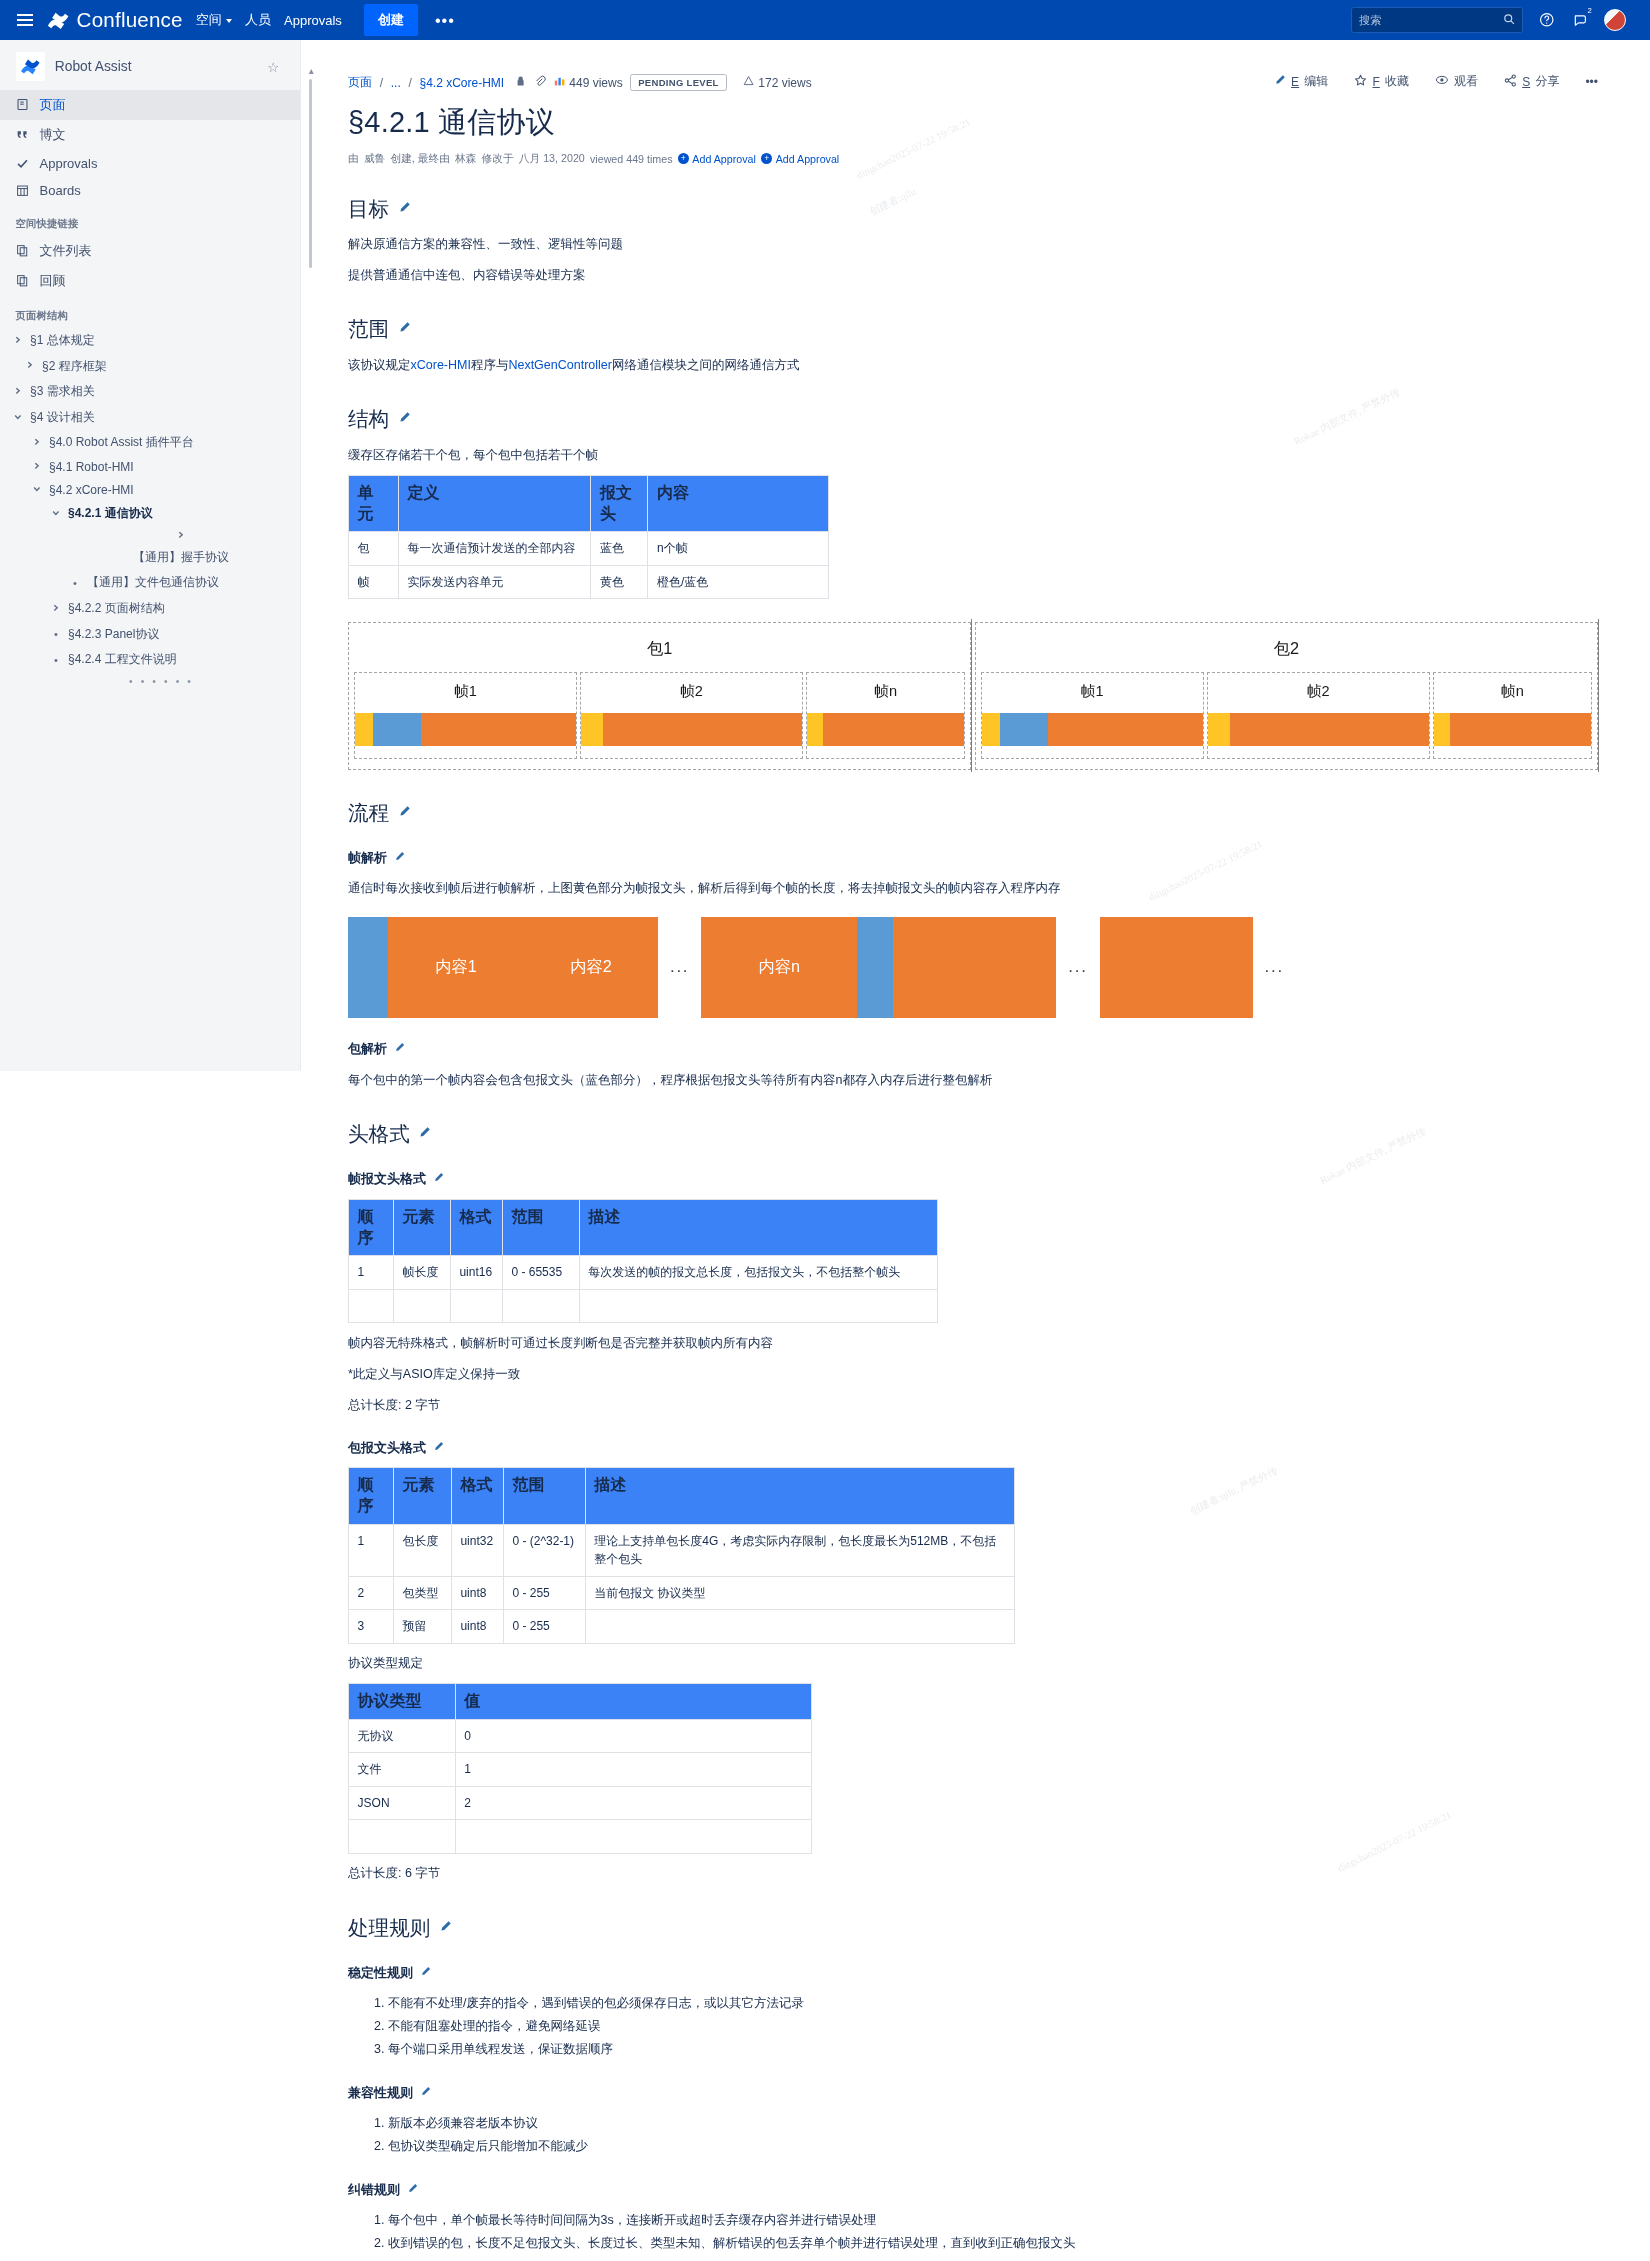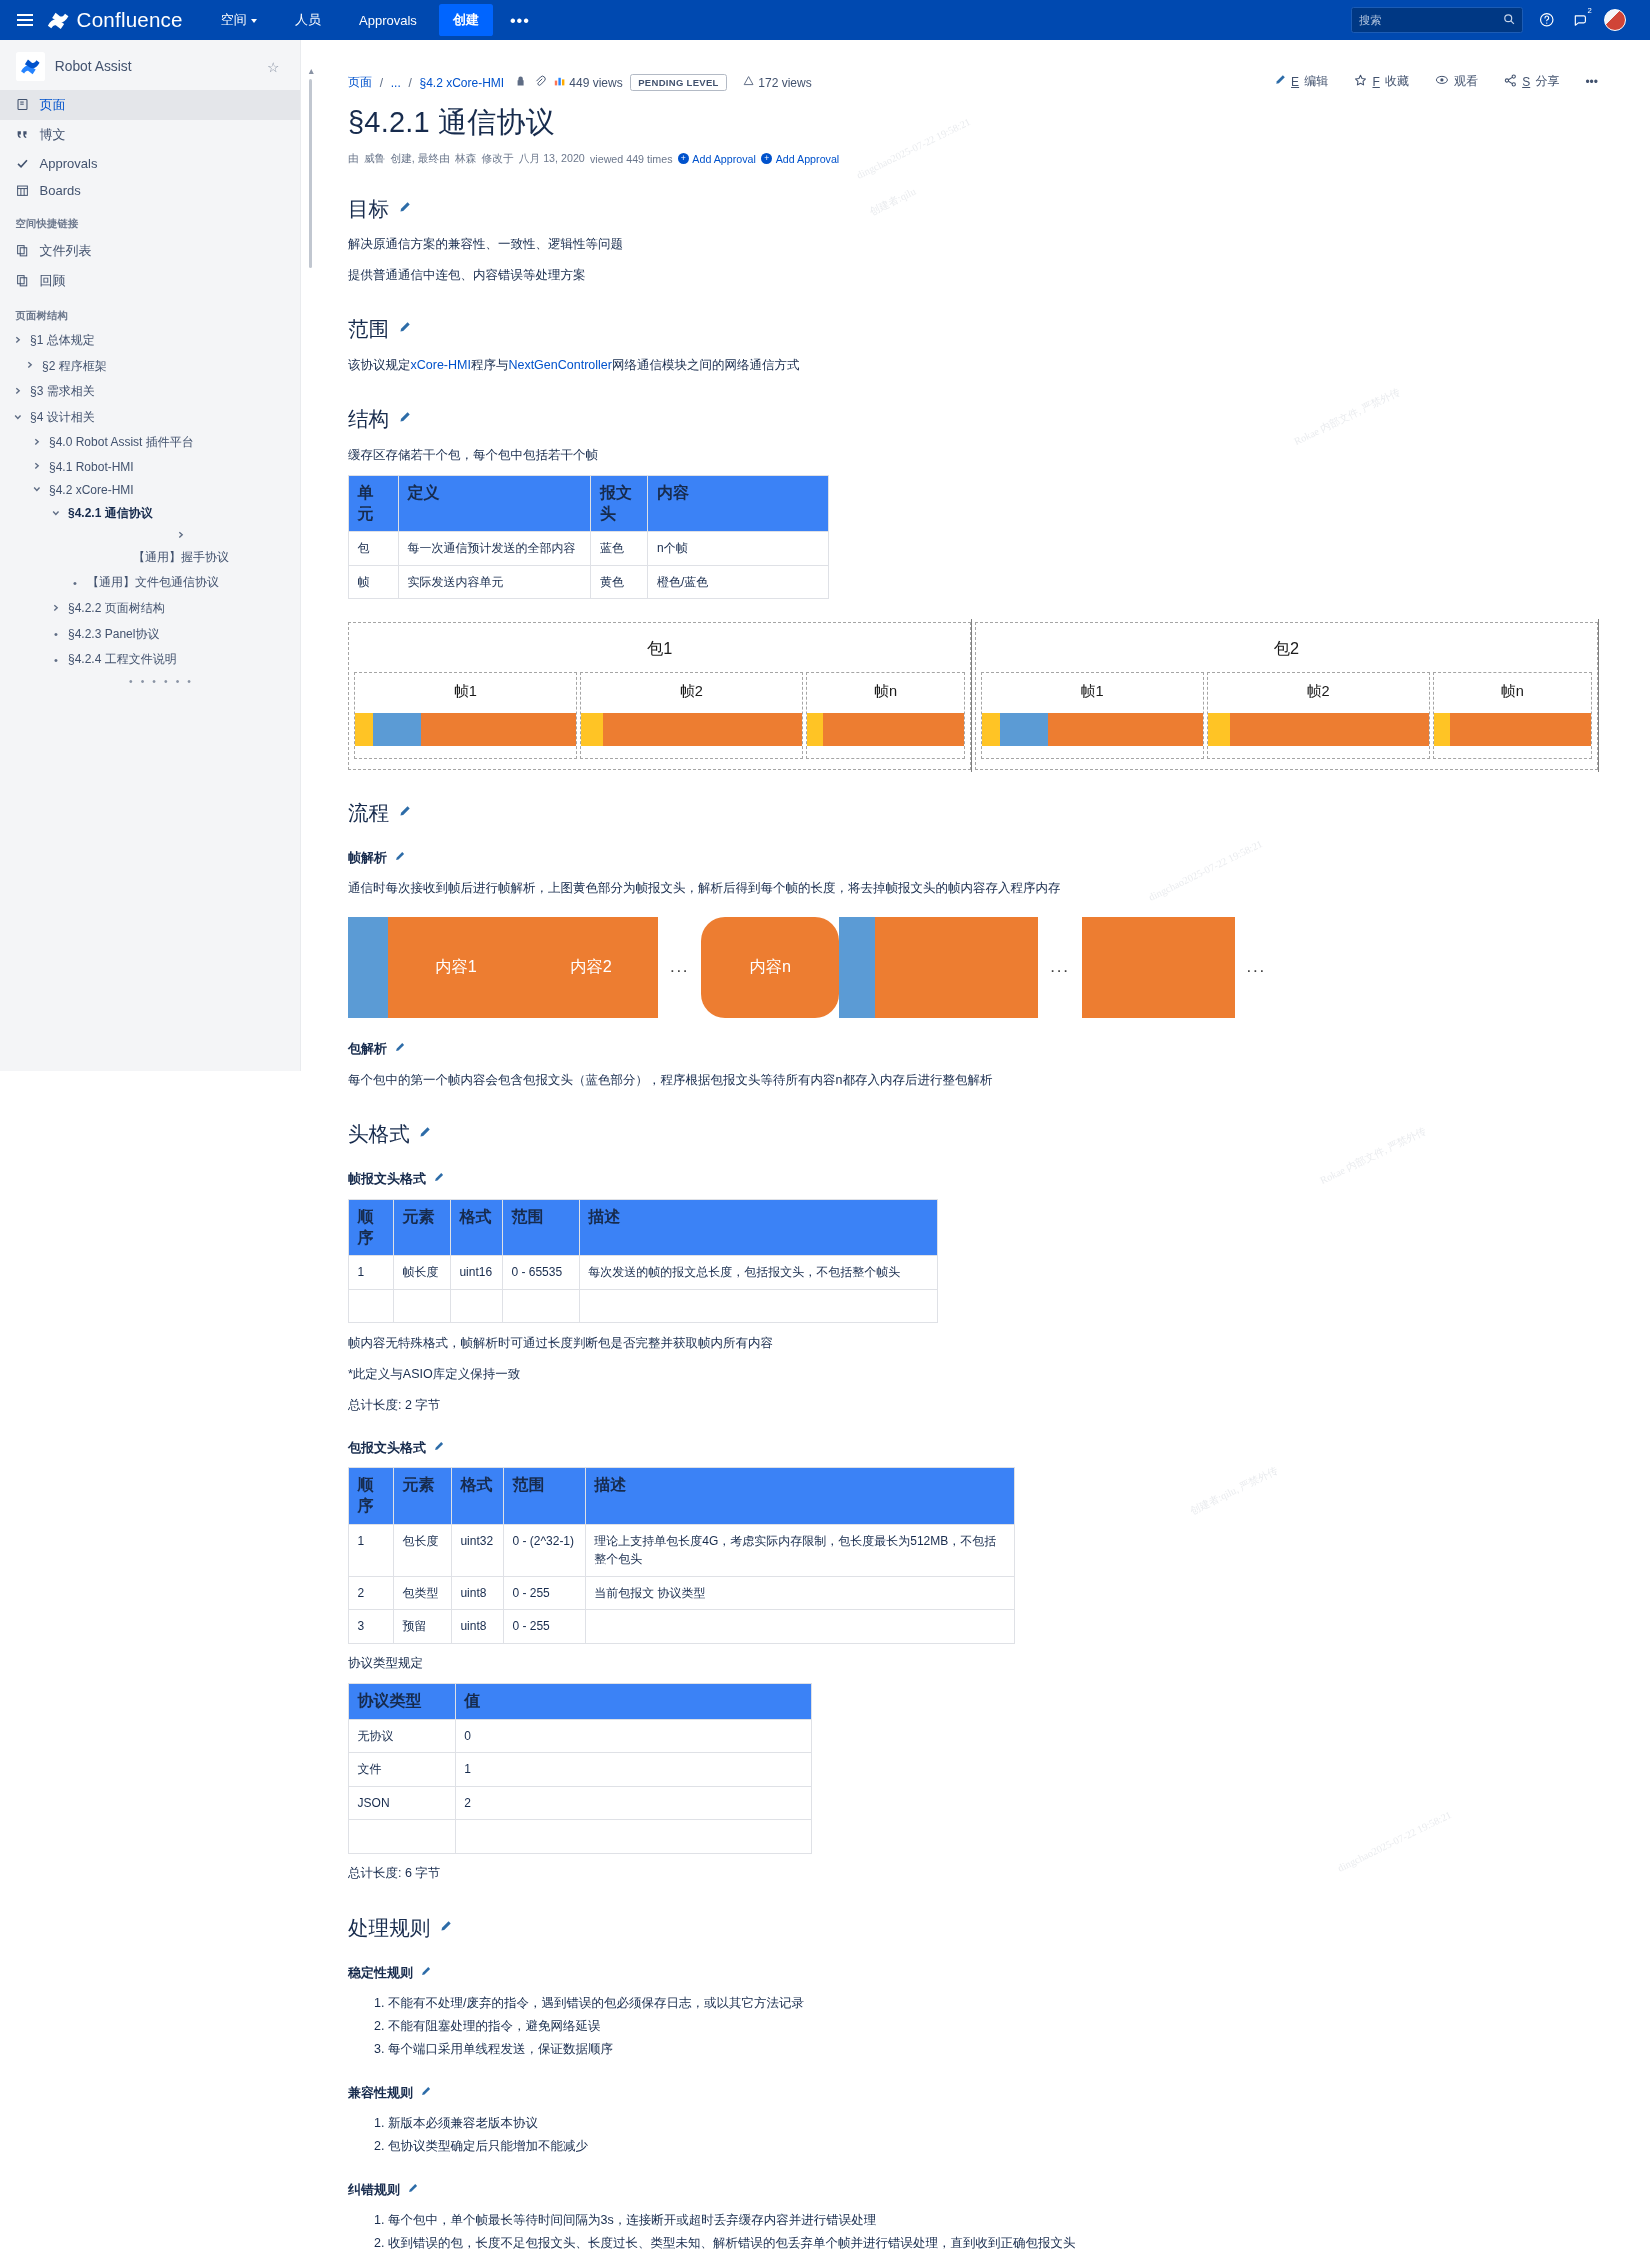--- a/index.html
+++ b/index.html
@@ -20,21 +20,21 @@
     align-items: center;
     padding: 0 12px;
     color: #fff;
     position: relative;
   }
   .nav-hamburger { width:26px; display:flex; flex-direction:column; gap:3.4px; padding-left:5.2px; cursor:pointer;}
   .nav-hamburger i { display:block; height:1.7px; background:#fff; width:15.5px; }
   .nav-logo { display:flex; align-items:center; gap:7.7px; margin-left:8.6px; cursor:pointer;}
   .nav-logo-mark { width:22.3px; height:19px; position:relative; }
   .nav-logo-text { font-size:20.6px; letter-spacing:0.2px; font-weight:400; }
-  .nav-item { font-size:13px; margin-left:38px; cursor:pointer; display:flex; align-items:center; gap:4.3px; }
+  .nav-item { font-size:13px; margin-left:13px; cursor:pointer; display:flex; align-items:center; gap:4.3px; }
   .caret { width:0;height:0;border-left:3.4px solid transparent;border-right:3.4px solid transparent;border-top:4.3px solid #fff; display:inline-block; margin-top:1.7px;}
   .nav-create {
     background:#0065ff; color:#fff; font-size:13px; font-weight:600;
     padding:6.9px 13.8px; border-radius:2.6px; margin-left:22.3px; cursor:pointer;
   }
   .nav-more { font-size:16.3px; margin-left:8.6px; padding:3.4px 8.6px; cursor:pointer; letter-spacing:0.9px;}
   .nav-right { margin-left:auto; display:flex; align-items:center; gap:12px; padding-right:12px; }
   .nav-search {
     background:#003884; border:0.9px solid #1c5cb5; border-radius:2.6px;
     width:172px; height:26px; display:flex; align-items:center; padding:0 6.9px;
@@ -627,21 +627,21 @@
     <p class="body">通信时每次接收到帧后进行帧解析，上图黄色部分为帧报文头，解析后得到每个帧的长度，将去掉帧报文头的帧内容存入程序内存</p>
 
     <div class="cnt-wrap" id="content-diagram">
         <div class="cnt-block">
           <div class="cnt-cell" style="background: rgb(91, 155, 213); width: 40px;"></div>
           <div class="cnt-cell" style="background: rgb(237, 125, 49); width: 136px;">内容1</div>
           <div class="cnt-cell" style="background: rgb(237, 125, 49); width: 134px;">内容2</div>
         </div>
         <span class="ell">...</span>
         <div class="cnt-block">
-          <div class="cnt-cell" style="background: rgb(237, 125, 49); width: 138px; border-radius: 24px;">内容n</div>
+          <div class="cnt-cell" style="background: rgb(237, 125, 49); width: 156px;">内容n</div>
           <div class="cnt-cell" style="background: rgb(91, 155, 213); width: 36px;"></div>
           <div class="cnt-cell" style="background: rgb(237, 125, 49); width: 163px;"></div>
         </div>
         <span class="ell">...</span>
         <div class="cnt-block">
           <div class="cnt-cell" style="background: rgb(237, 125, 49); width: 153px;"></div>
         </div>
         <span class="ell">...</span>
       </div>
 

